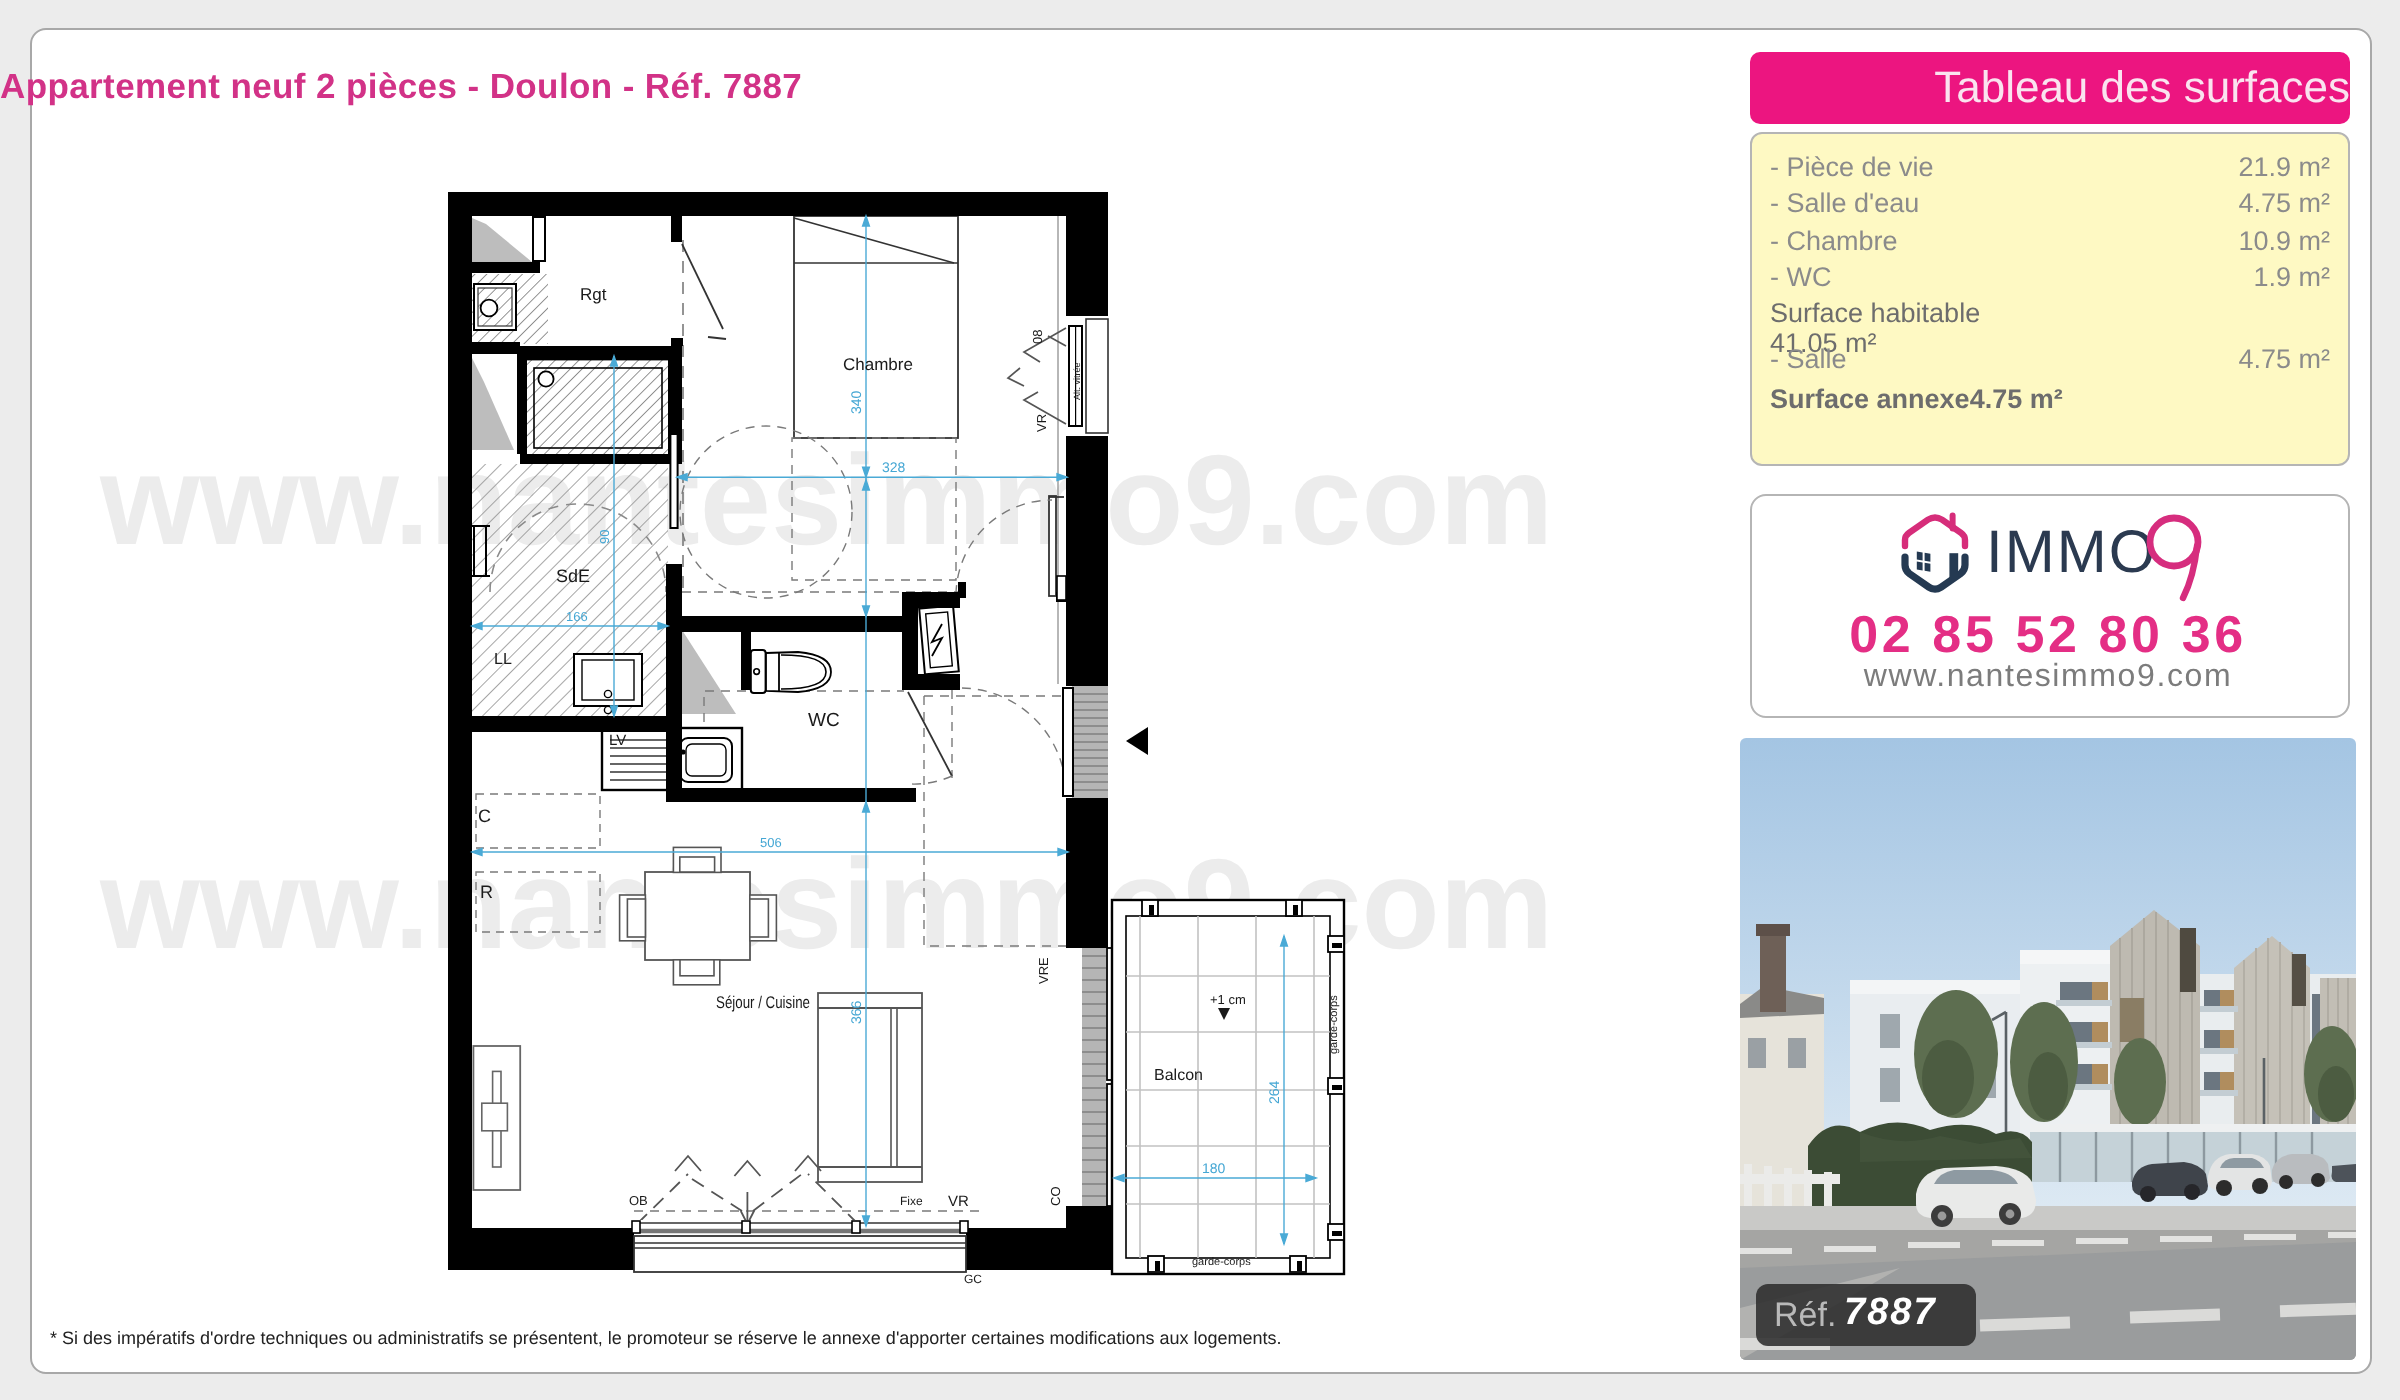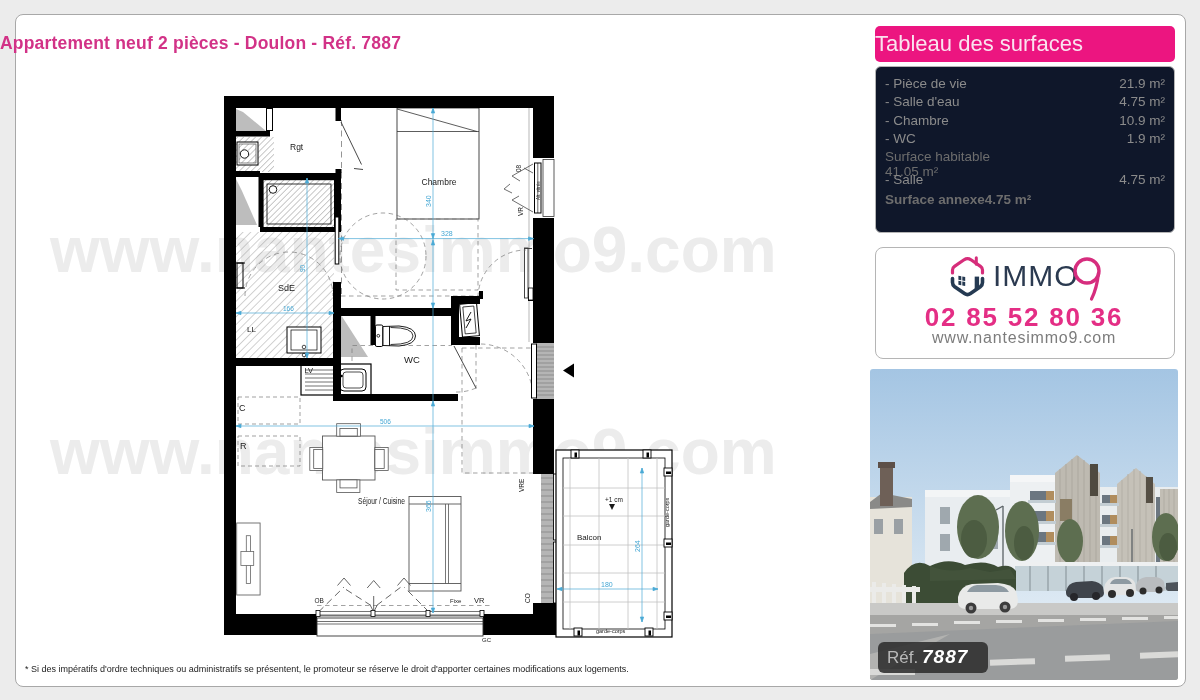--- a/index.html
+++ b/index.html
@@ -6,23 +6,23 @@
   body{width:1200px;height:700px;background:#ececec;font-family:"Liberation Sans",sans-serif;position:relative;overflow:hidden;}
   .abs{position:absolute;}
 </style>
 </head>
 <body>
 
 <div class="abs" style="left:15px;top:14px;width:1169px;height:671px;background:#ffffff;border:1px solid #a8a8a8;border-radius:8px;"></div>
 
 <div class="abs" style="left:0px;top:33px;width:848px;font-size:17.5px;font-weight:bold;color:#d23287;letter-spacing:0.2px;">Appartement neuf 2 pièces - Doulon - Réf. 7887</div>
 
-<div class="abs" style="left:875px;top:26px;width:300px;height:36px;background:#ec1580;border-radius:5px;color:#fae3ef;font-size:22px;text-align:left;line-height:36px;">Tableau des surfaces</div>
-
-<div class="abs" style="left:875px;top:66px;width:298px;height:165px;background:#0f172a;border:1px solid #b5b5b5;border-radius:6px;font-size:13.5px;color:#8b8b8b;">
+<div class="abs" style="left:875px;top:26px;width:300px;height:36px;background:#ec1580;border-radius:5px;color:#fae3ef;font-size:22px;text-align:right;line-height:36px;">Tableau des surfaces</div>
+
+<div class="abs" style="left:875px;top:66px;width:298px;height:165px;background:#fef9c3;border:1px solid #b5b5b5;border-radius:6px;font-size:13.5px;color:#8b8b8b;">
   <div style="padding:9px 9px 0 9px;">
 
     <div style="display:flex;justify-content:space-between;height:18.3px;">
         <span>- Pièce de vie</span>
         <span>21.9 m²</span>
       </div>
 
     <div style="display:flex;justify-content:space-between;height:18.3px;">
         <span>- Salle d'eau</span>
         <span>4.75 m²</span>
@@ -277,21 +277,21 @@
         <circle cx="289" cy="221" r="3.5" fill="#2c2c2c"></circle>
     <path d="M 296,214 L 308,213 L 308,222 L 298,222 Q 295,221 296,217 Z" fill="#4d535a"></path>
   </g>
   </g>
   </svg>
 
 <div class="abs" style="left:878px;top:642px;width:110px;height:31px;background:rgba(45,45,45,0.88);border-radius:6px;"></div>
 <div class="abs" style="left:887px;top:648px;font-size:17px;color:#b9b9b9;">Réf.</div>
 <div class="abs" style="left:922px;top:646px;font-size:19px;font-weight:bold;color:#ffffff;letter-spacing:1px;font-style:italic;">7887</div>
 
-<div class="abs" style="left:25px;top:664px;font-size:9px;color:#222222;">* Si des impératifs d'ordre techniques ou administratifs se présentent, le promoteur se réserve le droit d'apporter certaines modifications aux logements.</div>
+<div class="abs" style="left:25px;top:664px;font-size:9px;color:#222222;">* Si des impératifs d'ordre techniques ou administratifs se présentent, le promoteur se réserve le annexe d'apporter certaines modifications aux logements.</div>
 
 <svg class="abs" style="left:0;top:0;" width="860" height="700" viewBox="0 0 860 700">
   <defs>
     <pattern id="hatch" patternUnits="userSpaceOnUse" width="5.5" height="5.5" patternTransform="rotate(45)">
       <line x1="0" y1="0" x2="0" y2="5.5" stroke="#8f8f8f" stroke-width="0.8"></line>
     </pattern>
     <pattern id="hatch2" patternUnits="userSpaceOnUse" width="4.2" height="4.2" patternTransform="rotate(45)">
       <line x1="0" y1="0" x2="0" y2="4.2" stroke="#707070" stroke-width="0.75"></line>
     </pattern>
     <pattern id="doorhatch" patternUnits="userSpaceOnUse" width="3" height="3">

